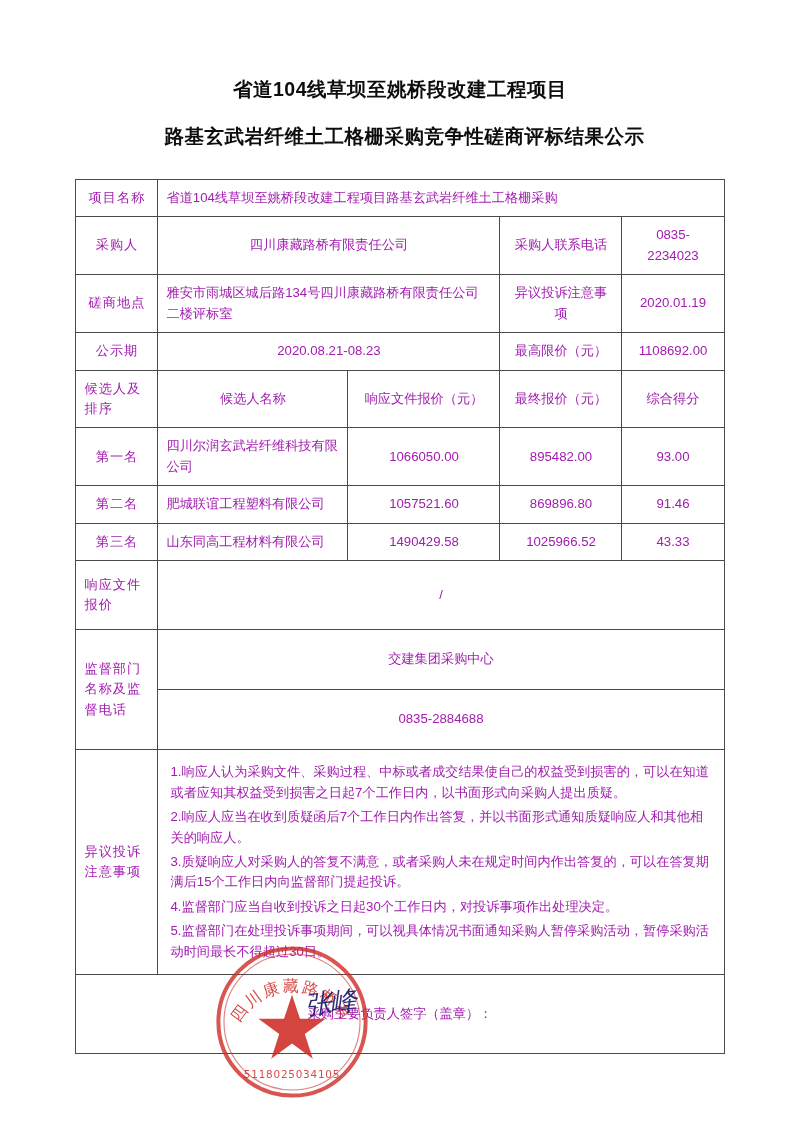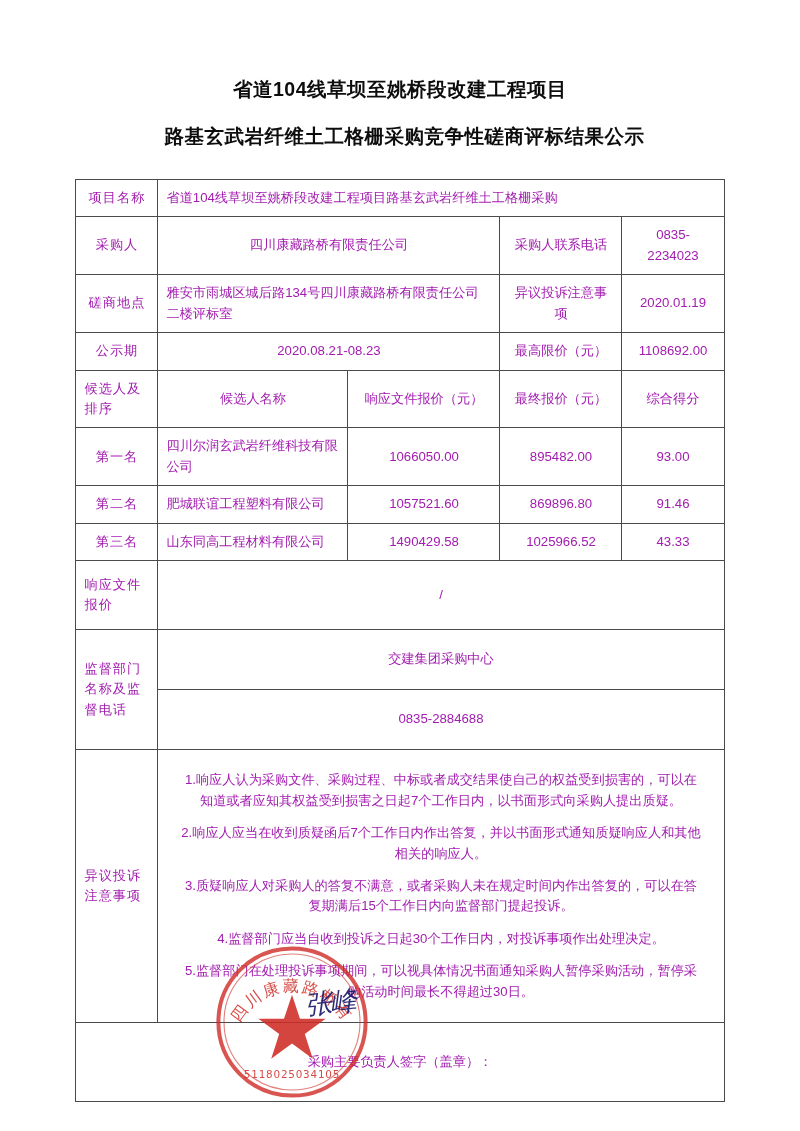--- a/index.html
+++ b/index.html
@@ -57,22 +57,21 @@
     text-align: center;
     letter-spacing: 1px;
   }
   .note-cell {
     text-align: left;
     line-height: 1.75;
     padding: 10px 10px 10px 12px;
     font-size: 13px;
   }
   .note-cell p {
-    margin: 12px;
-    text-align: center;
+    margin: 4px;
   }
   .sign-row td {
     height: 62px;
   }
   .sign-label {
     text-align: center;
     padding-left: 10px;
   }
   .stamp {
     position: absolute;

